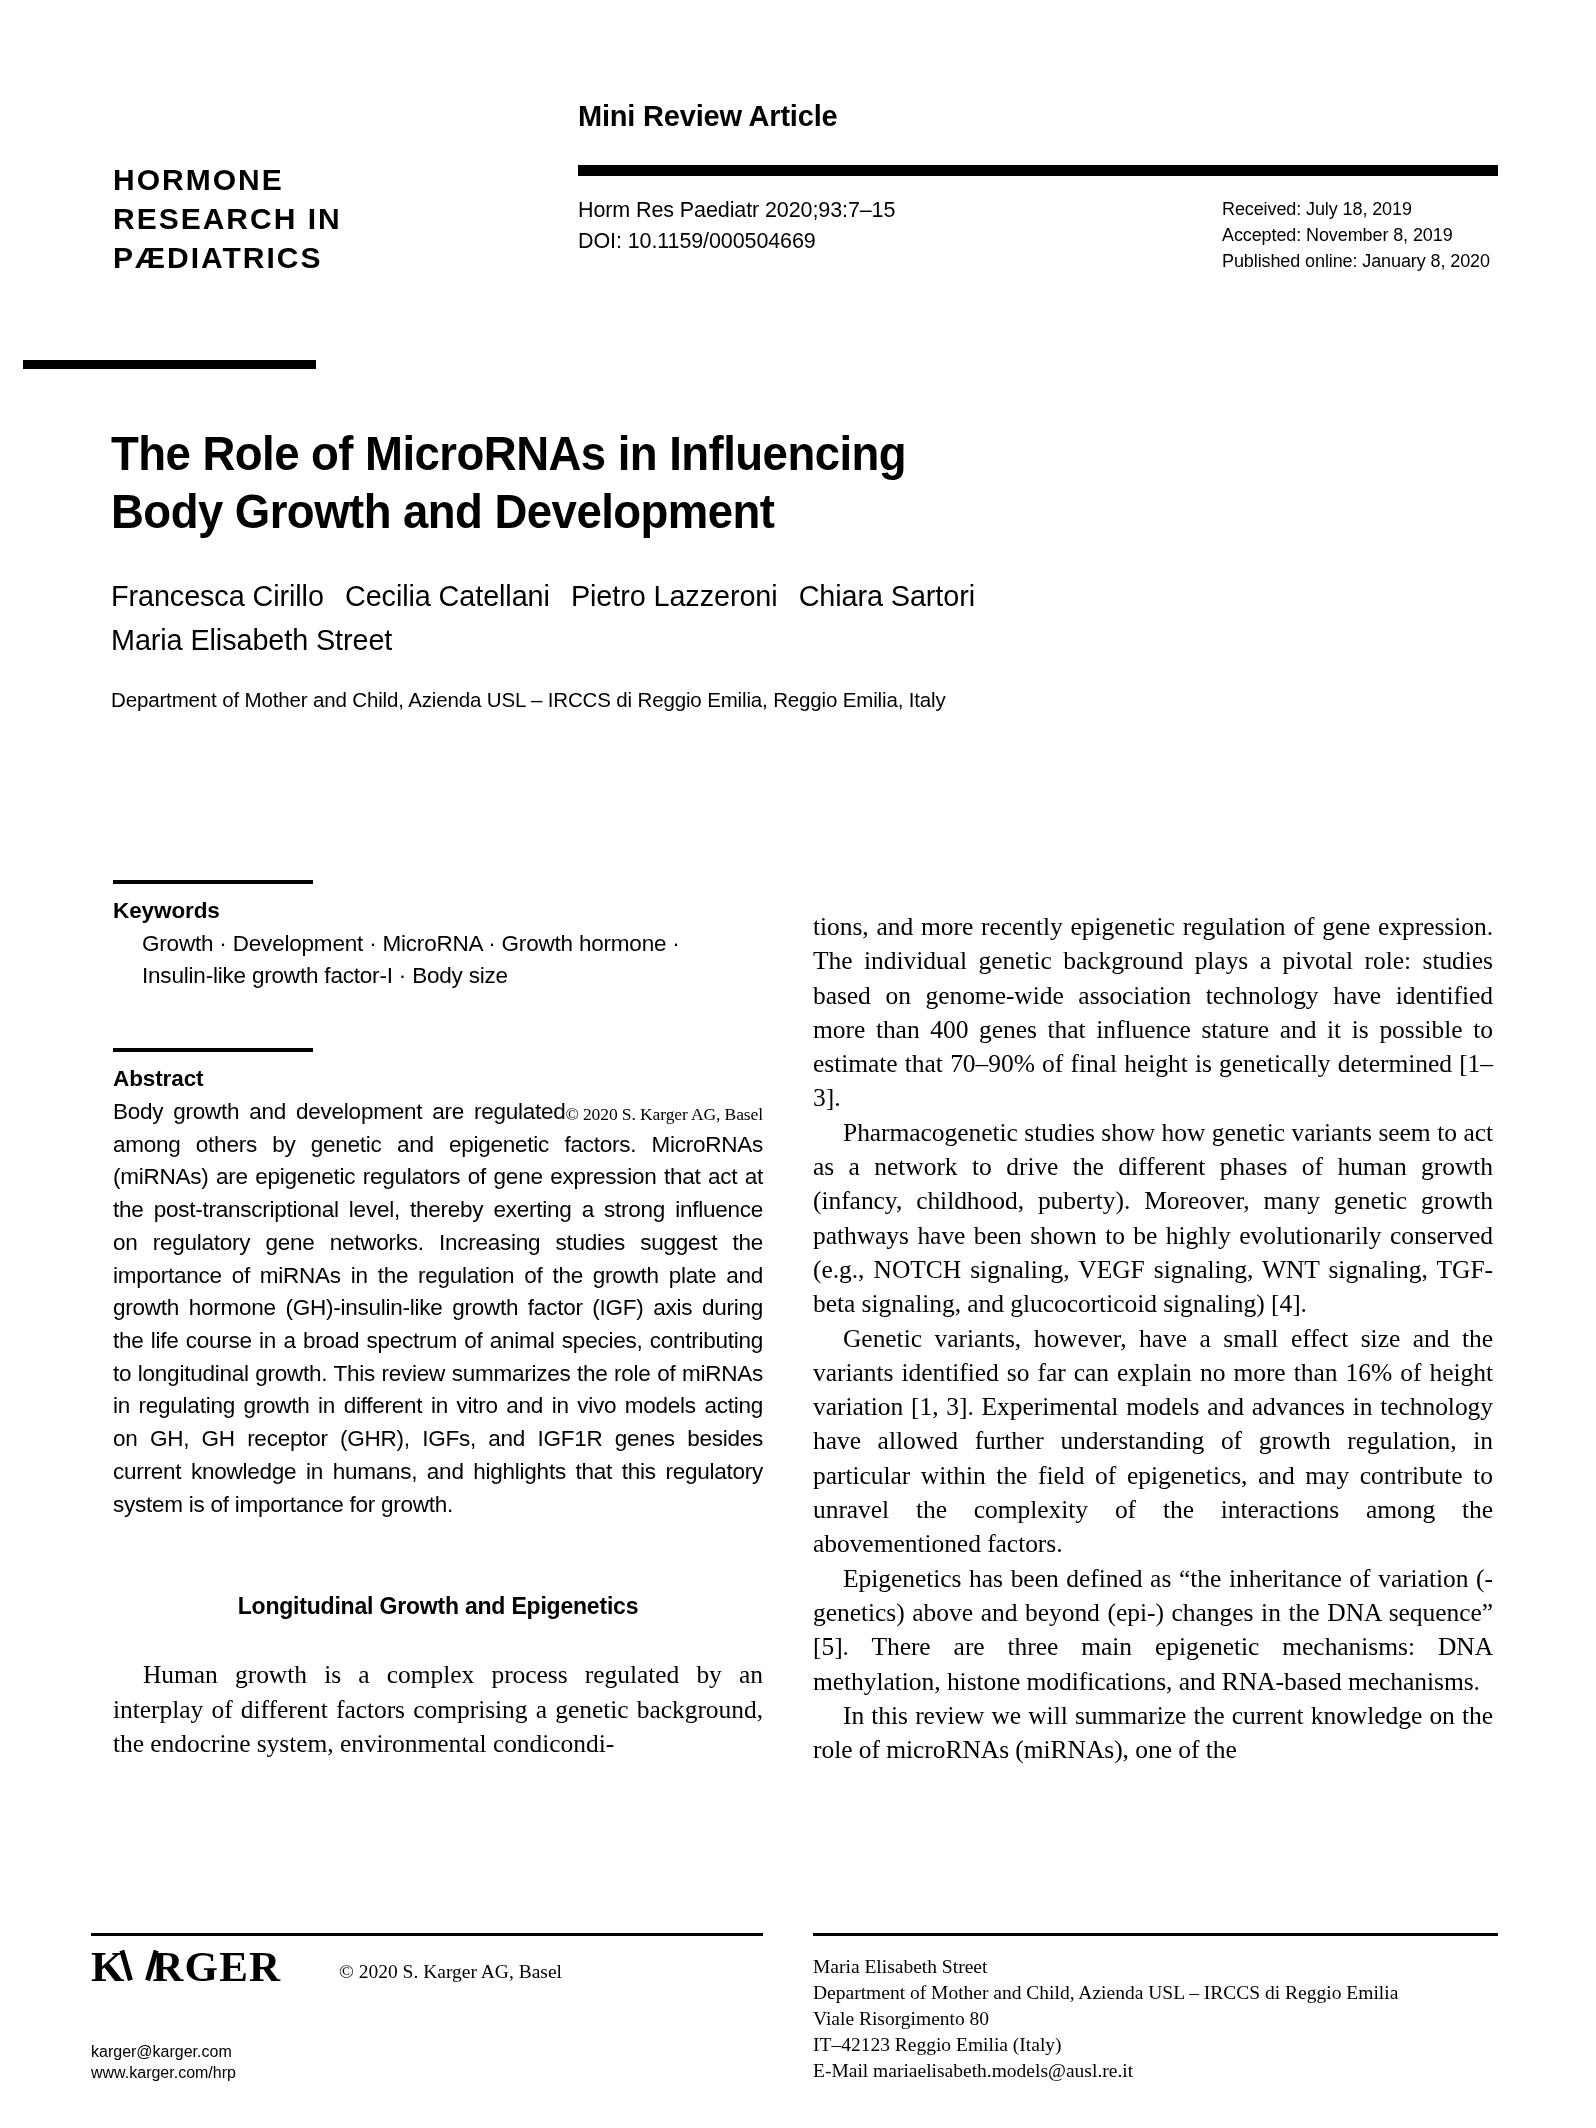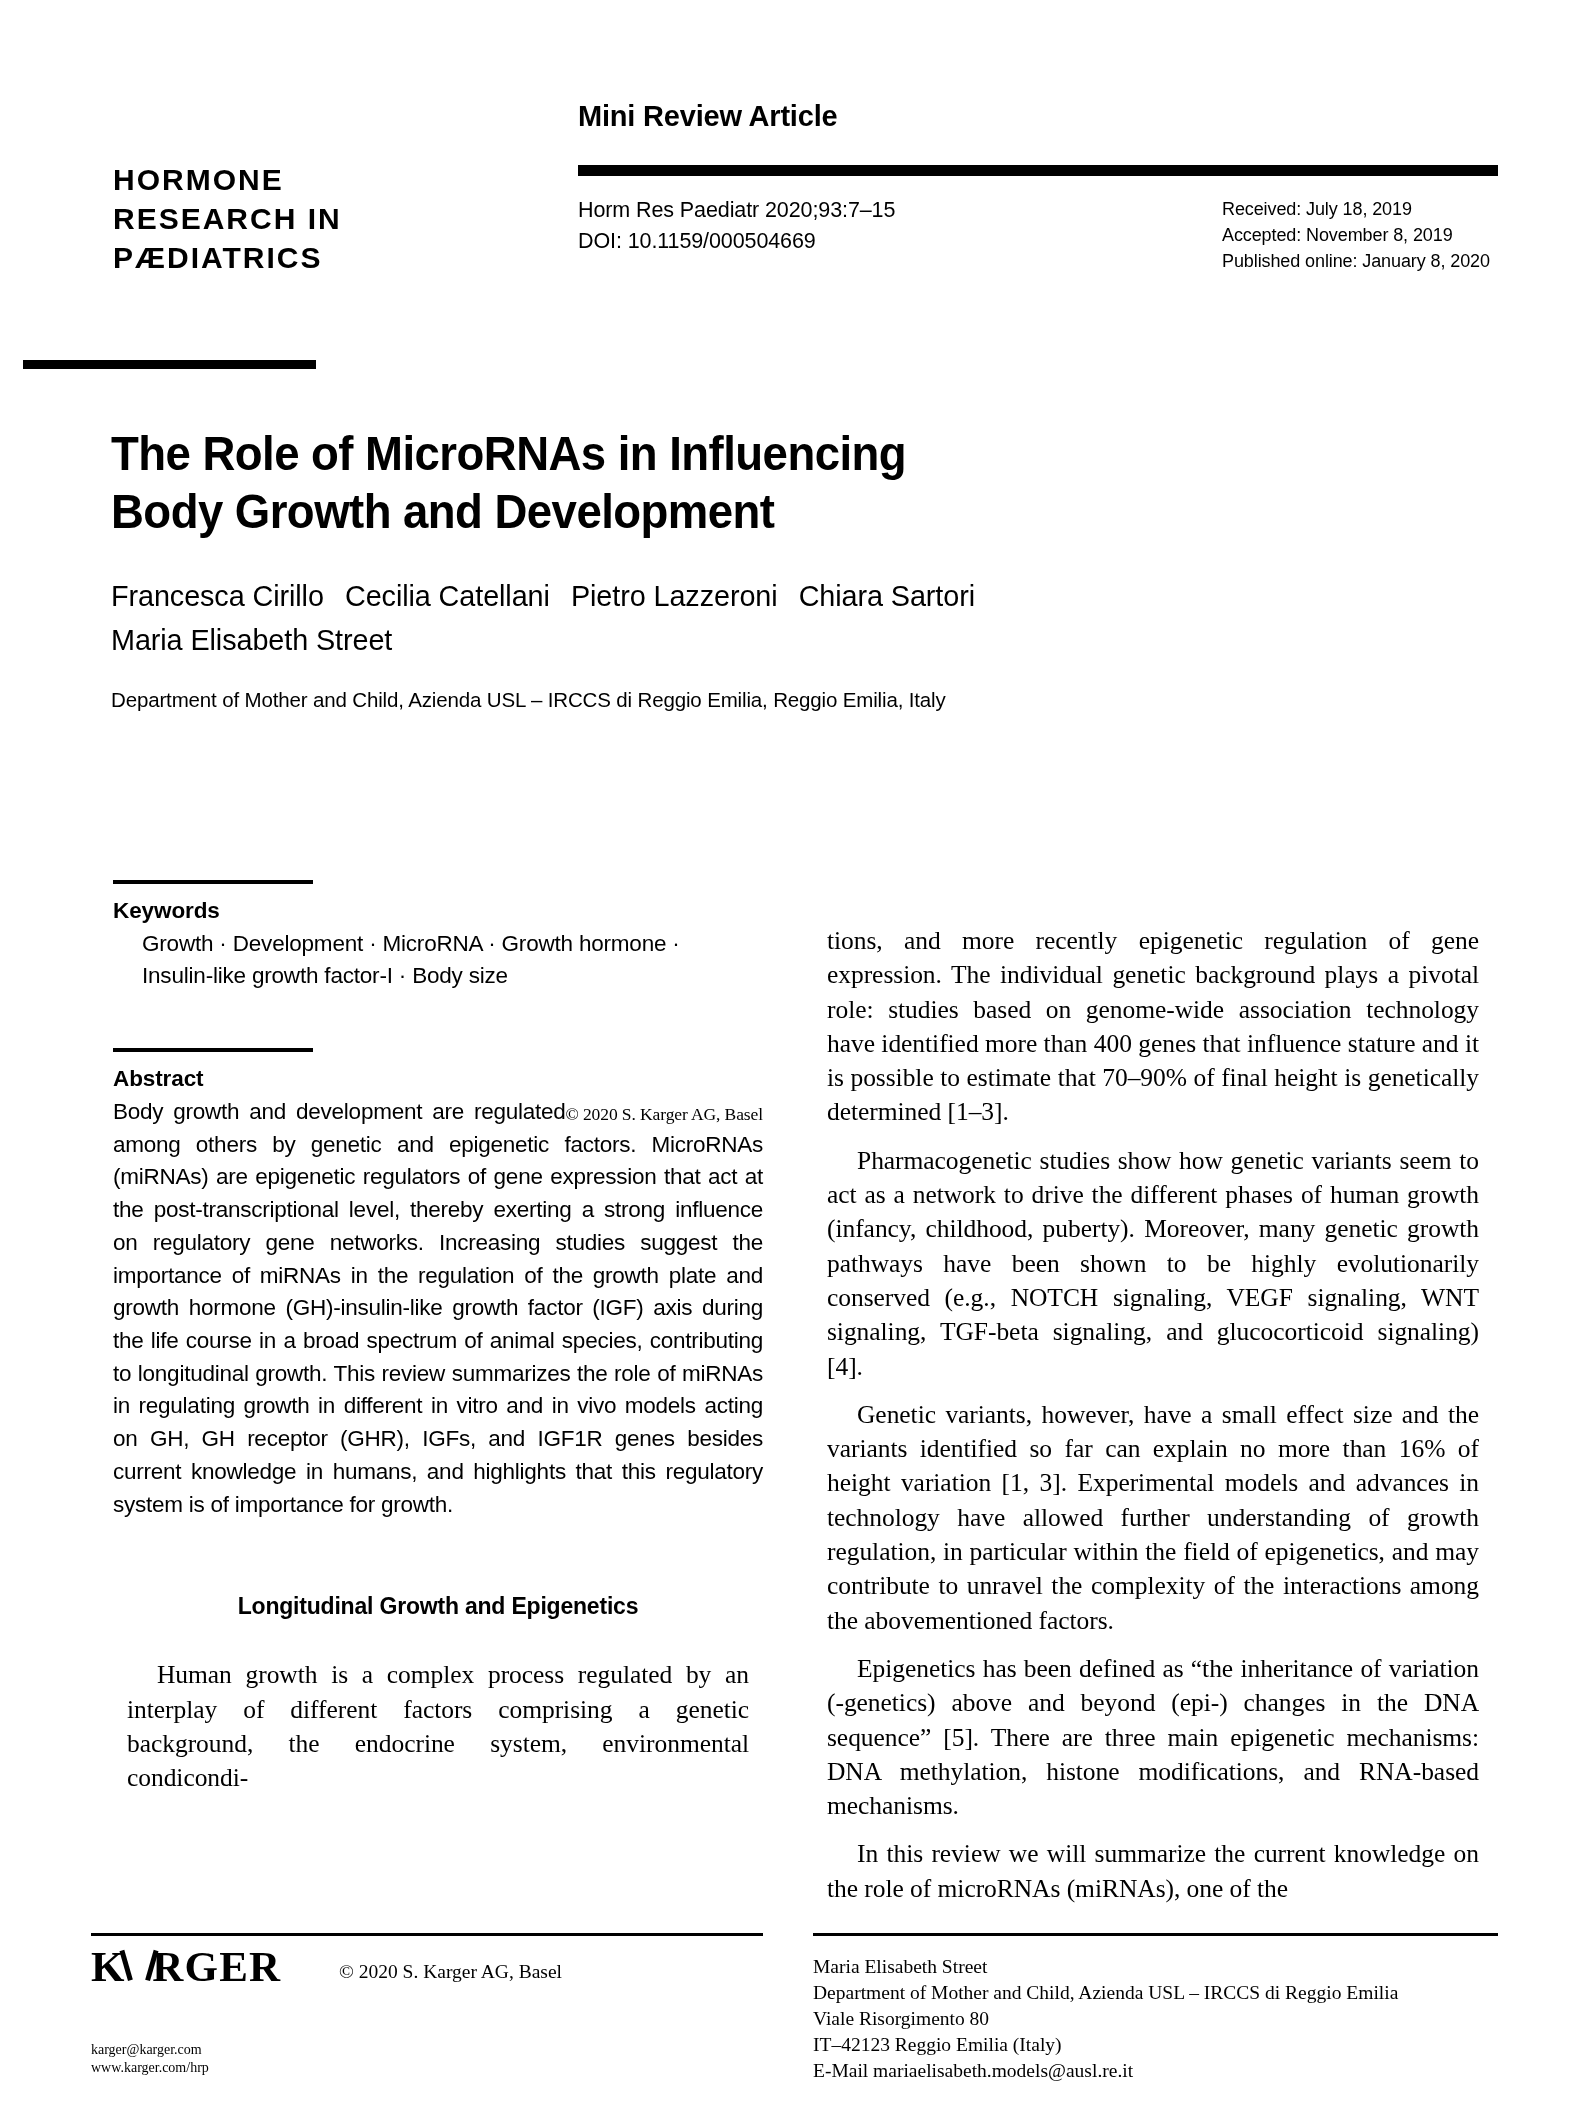--- a/index.html
+++ b/index.html
@@ -174,21 +174,21 @@
     text-align: center;
     margin: 0;
   }
   .body-serif {
     font-family: "Liberation Serif", serif;
     font-size: 25.5px;
     line-height: 1.345;
     text-align: justify;
     text-justify: inter-word;
     letter-spacing: -0.05px;
-    margin: 14px;
+    margin: 0;
     hyphens: manual;
   }
   .body-serif + .body-serif { text-indent: 30px; }
   .indent-first { text-indent: 30px; }
 
   
   .footer-left {
     position: absolute;
     left: 91px;
     top: 1933px;
@@ -246,22 +246,22 @@
     left: 248px;
     top: 28px;
     font-family: "Liberation Serif", serif;
     font-size: 19.5px;
     white-space: nowrap;
   }
   .footer-links {
     position: absolute;
     left: 0px;
     top: 108px;
-    font-family: Liberation Serif, serif;
-    font-size: 14px;
+    font-family: Liberation Sans, sans-serif;
+    font-size: 16px;
     line-height: 1.32;
   }
   .footer-links div { white-space: nowrap; }
   .corr-block {
     margin-top: 18px;
     font-family: "Liberation Serif", serif;
     font-size: 19.5px;
     line-height: 1.33;
   }
   .corr-block div { white-space: nowrap; }

